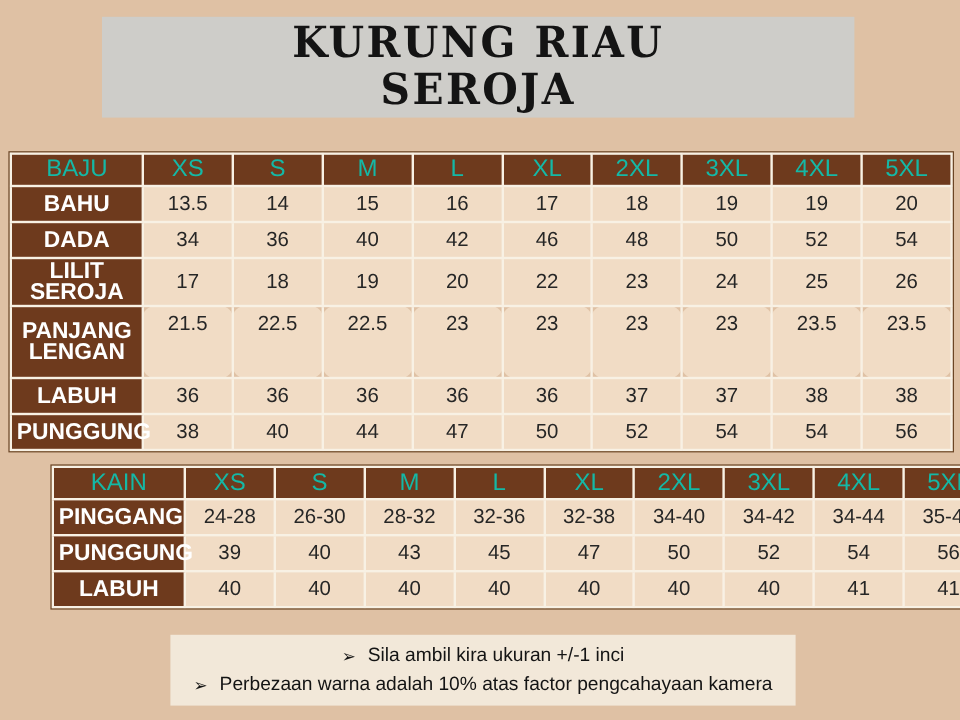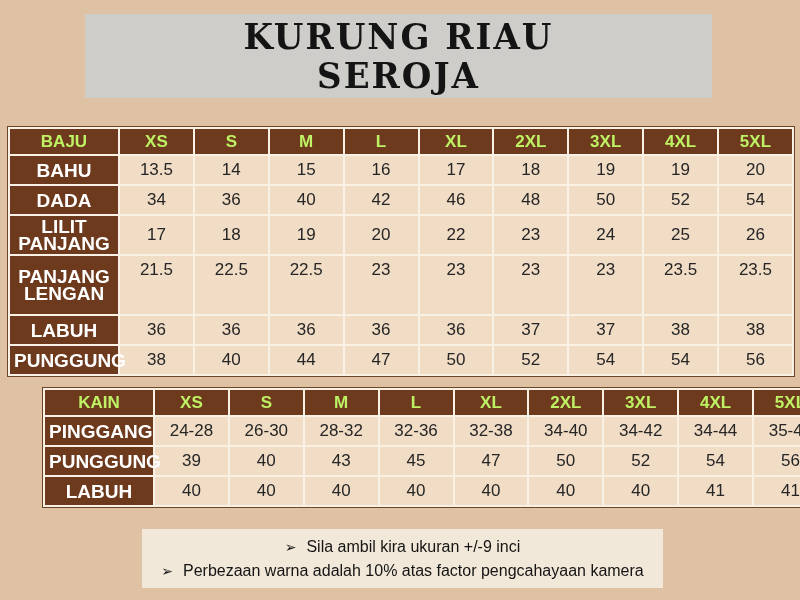--- a/index.html
+++ b/index.html
@@ -25,33 +25,33 @@
     width:784px; border-collapse:collapse; table-layout:fixed;
     border:2px solid var(--gridline, #f8f1e4);
     outline:1px solid #6b4626;
   }
   table.size-table th, table.size-table td {
     border:2px solid var(--gridline, #f8f1e4);
     text-align:center; padding:0 2px;
   }
   table.size-table thead th {
     background: var(--header_brown, #6e3a1d);
-    color:#bef264; font-weight:bold; font-size:17px; height:25px;
+    color:#14b8a6; font-weight:normal; font-size:20px; height:25px;
   }
   table.size-table tbody th.row-label {
     background: var(--header_brown, #6e3a1d);
     color:#ffffff; font-weight:bold; font-size:19px;
     line-height:17px; padding:2px 4px;
   }
   table.size-table tbody td {
     background: var(--cell_bg, #f1dcc5);
     color:#262626; font-size:17px; height:28px;
   }
   table.size-table tbody tr.tall { height:60px; }
-  table.size-table tbody tr.tall td { vertical-align:top; padding-top:4px; }
+  table.size-table tbody tr.tall td { vertical-align:top; padding-top:4px;border-radius:10px; }
   .notes-box {
     position:absolute; left:142px; top:529px; width:521px; height:59px;
     background: var(--note_bg, #f2e8d9);
     display:flex; flex-direction:column; align-items:center; justify-content:center;
     gap:2px;
   }
   .note-line {
     display:flex; align-items:center; gap:10px;
     color:#141414; font-size:16px; line-height:22px;
   }
@@ -114,21 +114,21 @@
             <td>36</td>
             <td>40</td>
             <td>42</td>
             <td>46</td>
             <td>48</td>
             <td>50</td>
             <td>52</td>
             <td>54</td>
           </tr>
           <tr>
-            <th class="row-label">LILIT PANJANG</th>
+            <th class="row-label">LILIT SEROJA</th>
             <td>17</td>
             <td>18</td>
             <td>19</td>
             <td>20</td>
             <td>22</td>
             <td>23</td>
             <td>24</td>
             <td>25</td>
             <td>26</td>
           </tr>
@@ -237,21 +237,21 @@
             <td>41</td>
             <td>41</td>
           </tr>
         </tbody>
       </table>
   </div>
 
   <div class="notes-box">
       <div class="note-line">
         <span class="note-arrow">➢</span>
-        <span>Sila ambil kira ukuran +/-9 inci</span>
+        <span>Sila ambil kira ukuran +/-1 inci</span>
       </div>
       <div class="note-line">
         <span class="note-arrow">➢</span>
         <span>Perbezaan warna adalah 10% atas factor pengcahayaan kamera</span>
       </div>
     </div>
 
 </div>
 
 </body></html>

